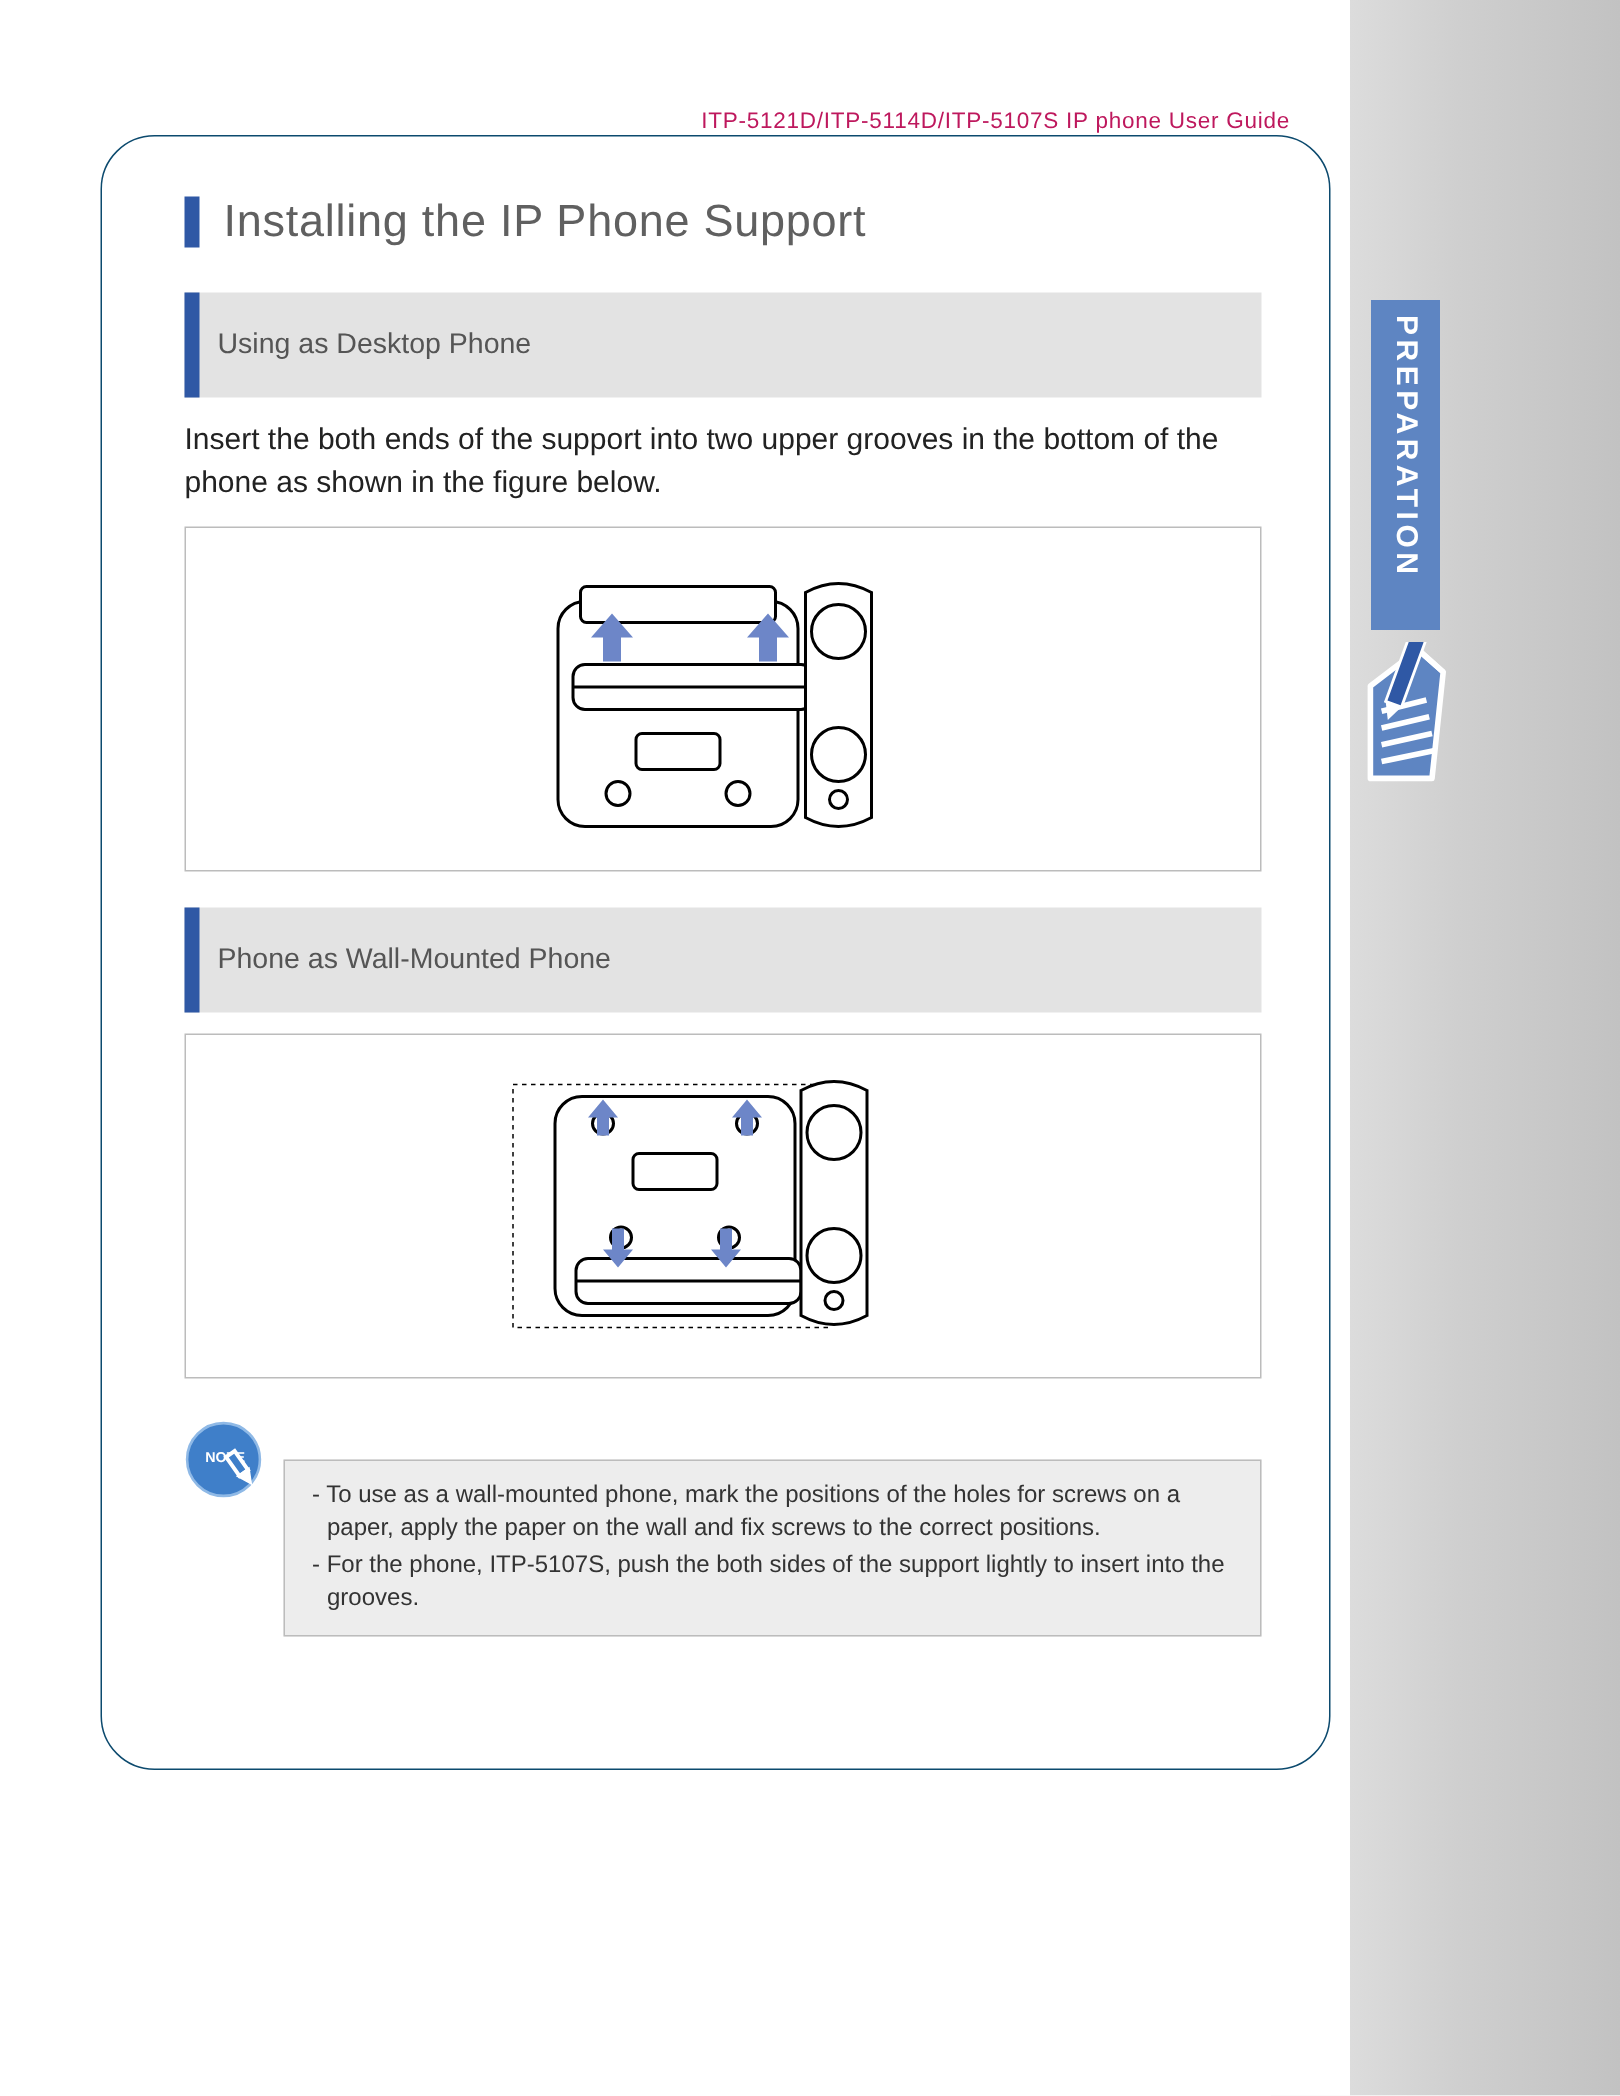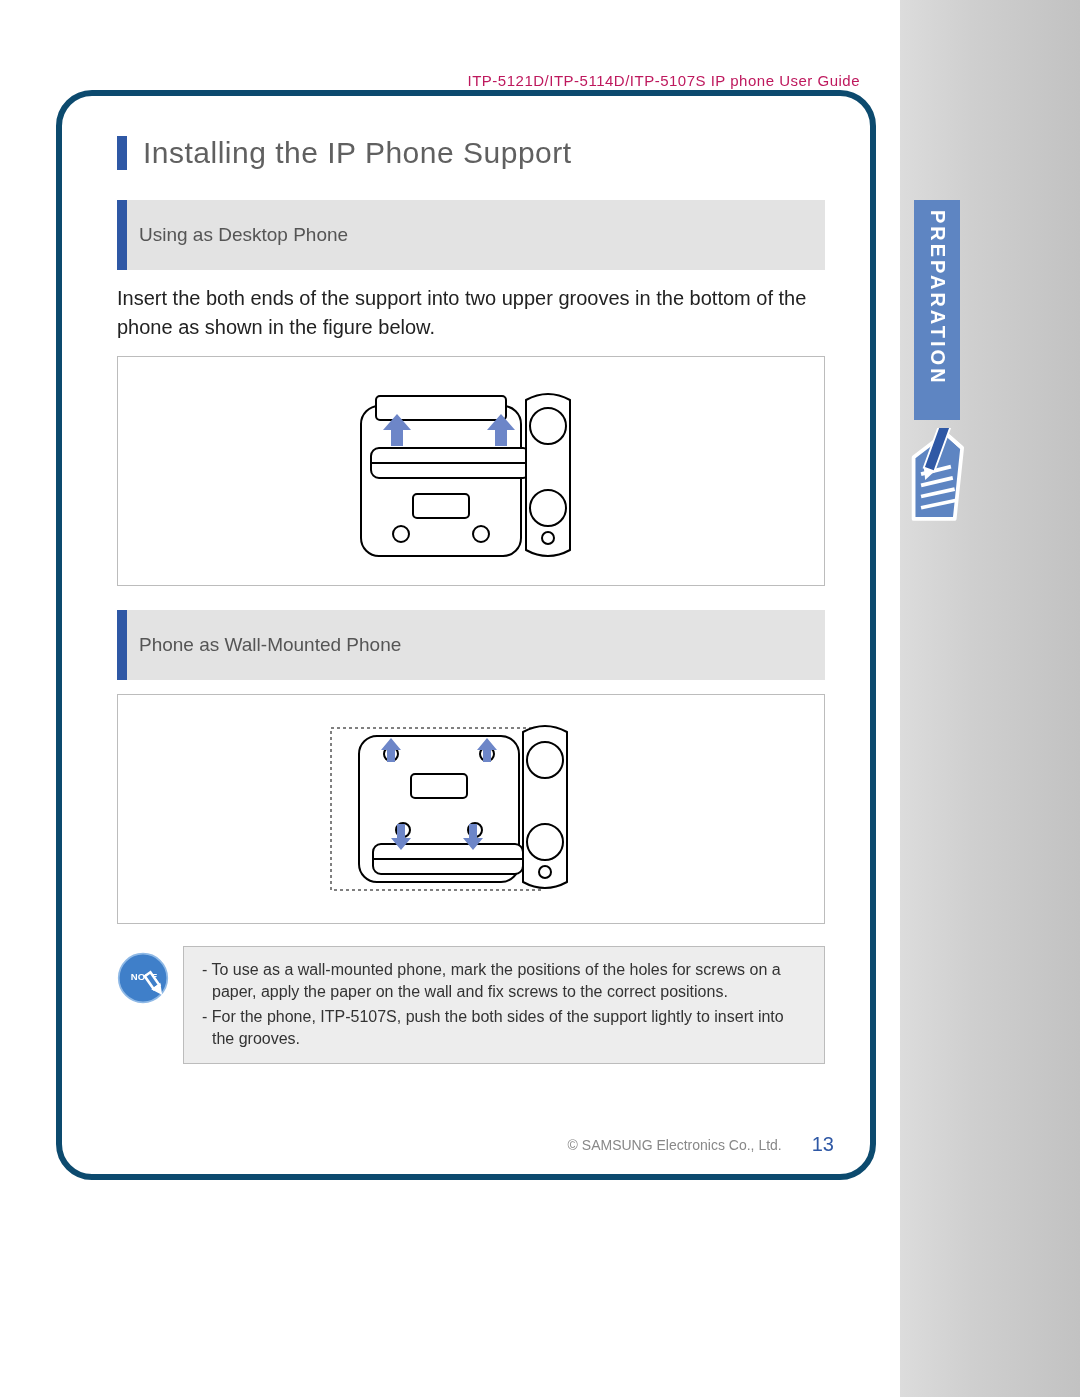--- a/index.html
+++ b/index.html
@@ -34,25 +34,25 @@
     text-align: right;
     padding-right: 40px;
     font-size: 15px;
     letter-spacing: 0.5px;
     color: #be185d;
     font-family: "Trebuchet MS", Arial, sans-serif;
   }
   .content-box {
     position: absolute;
     top: 90px;
-    left: 56px;
+    left: 67px;
     width: 820px;
     height: 1090px;
     background: #fff;
-    border: 6px solid #0c4a6e;
+    border: 1px solid #0c4a6e;
     border-radius: 36px;
     box-shadow: 0 0 0 #fff;
     padding: 40px 45px 20px 55px;
     box-sizing: border-box;
   }
   .section-tab {
     position: absolute;
     top: 200px;
     right: 120px;
     width: 46px;
@@ -128,20 +128,21 @@
     margin-top: 6px;
   }
   .note-box {
     flex: 1;
     border: 1px solid #bcbcbc;
     background: #ededed;
     padding: 10px 14px;
     font-size: 16px;
     line-height: 1.4;
     color: #333;
+    margin-top: 32px;
   }
   .note-box .dash { display: block; padding-left: 14px; text-indent: -10px; margin: 2px 0; }
   .footer {
     position: absolute;
     bottom: 18px;
     left: 0;
     right: 0;
     display: flex;
     justify-content: flex-end;
     align-items: center;
@@ -251,18 +252,14 @@
         <rect x="0" y="0" width="8" height="18" fill="#3f7fc9"></rect>
         <polygon points="0,18 8,18 4,26"></polygon>
       </g>
     </svg>
     <div class="note-box">
       <span class="dash">- To use as a wall-mounted phone, mark the positions of the holes for screws on a paper, apply the paper on the wall and fix screws to the correct positions.</span>
       <span class="dash">- For the phone, ITP-5107S, push the both sides of the support lightly to insert into the grooves.</span>
     </div>
   </div>
 
-  <div class="footer">
-    <span>© SAMSUNG Electronics Co., Ltd.</span>
-    <span class="page-num">13</span>
-  </div>
 
 </div>
 
 </body></html>

